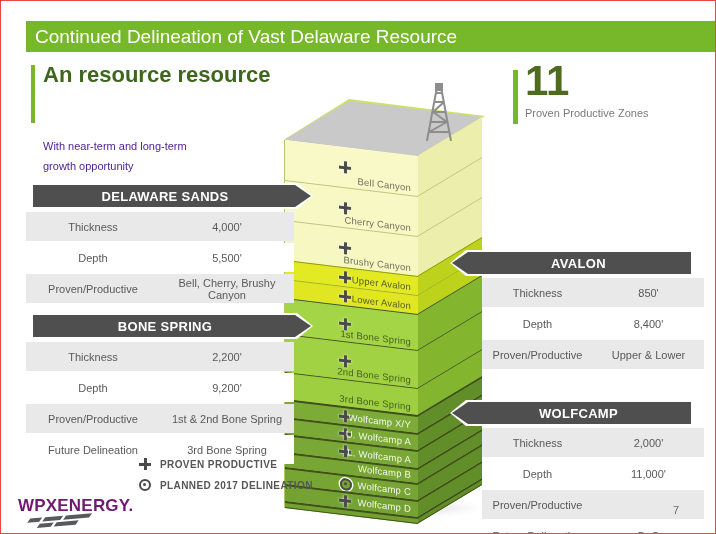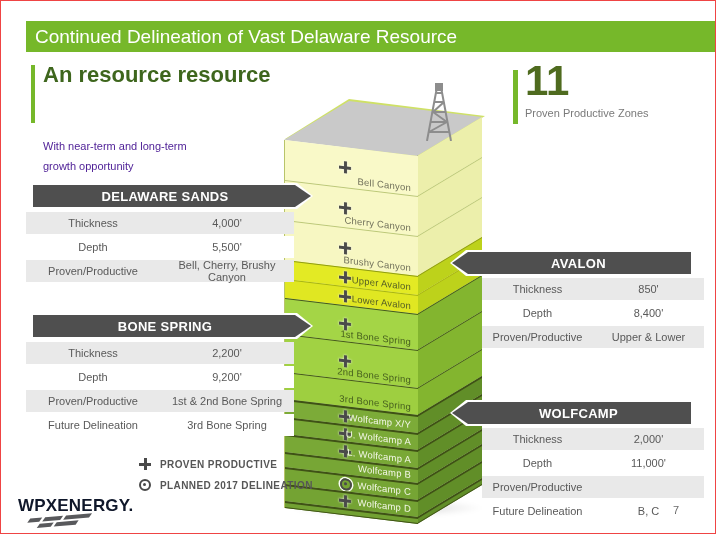--- a/index.html
+++ b/index.html
@@ -84,37 +84,37 @@
   .b-bone{left:30px;top:312px;width:282px;}
   .b-avalon{left:449px;top:249px;width:243px;}
   .b-wolfcamp{left:449px;top:399px;width:243px;}
 
   
   .table{position:absolute;z-index:2;}
   .t-delaware{left:25px;top:211px;width:268px;}
   .t-bone{left:25px;top:341px;width:268px;}
   .t-avalon{left:481px;top:277px;width:222px;}
   .t-wolfcamp{left:481px;top:427px;width:222px;}
-  .trow{display:flex;align-items:center;height:22px;margin-bottom:2px;font-size:11px;color:#595959;background:#fff;}
+  .trow{display:flex;align-items:center;height:29px;margin-bottom:2px;font-size:11px;color:#595959;background:#fff;}
   .trow.alt{background:#e9e9e9;}
   .tl{width:50%;text-align:center;}
   .tv{width:50%;text-align:center;}
 
   
   .legend{position:absolute;left:138px;top:456px;z-index:2;}
   .legend-item{display:flex;align-items:center;gap:9px;height:14px;margin-bottom:7px;
     font-size:10px;font-weight:bold;color:#565656;letter-spacing:.4px;}
   .licon-plus{position:relative;width:12px;height:12px;flex:0 0 12px;}
   .licon-plus::before{content:"";position:absolute;left:4.5px;top:0;width:3px;height:12px;background:#4a4a4a;}
   .licon-plus::after{content:"";position:absolute;top:4.5px;left:0;width:12px;height:3px;background:#4a4a4a;}
   .licon-target{position:relative;width:8px;height:8px;flex:0 0 8px;border:2px solid #4a4a4a;border-radius:50%;}
   .licon-target::before{content:"";position:absolute;left:1.5px;top:1.5px;width:3px;height:3px;background:#4a4a4a;border-radius:50%;}
 
   
-  .logo-text{position:absolute;left:17px;top:495px;font-size:17px;font-weight:bold;color:#0f172a;letter-spacing:.2px;z-index:2;}
+  .logo-text{position:absolute;left:17px;top:495px;font-size:17px;font-weight:bold;color:#701a75;letter-spacing:.2px;z-index:2;}
   .logo-swoosh{position:absolute;left:28px;top:515px;transform:rotate(-5deg);z-index:2;}
   .sw-row{display:flex;gap:3px;height:4px;margin-bottom:2px;}
   .sw-row span{display:block;height:4px;background:#58595c;transform:skewX(-40deg);}
   .sw-row.r2{margin-left:9px;}
   .sw1{width:12px;}.sw2{width:18px;}.sw3{width:26px;}.sw4{width:14px;}.sw5{width:22px;}
 
   .page-number{position:absolute;left:672px;top:503px;font-size:11px;color:#6b6b6b;z-index:3;}
 </style>
 </head>
 <body>

